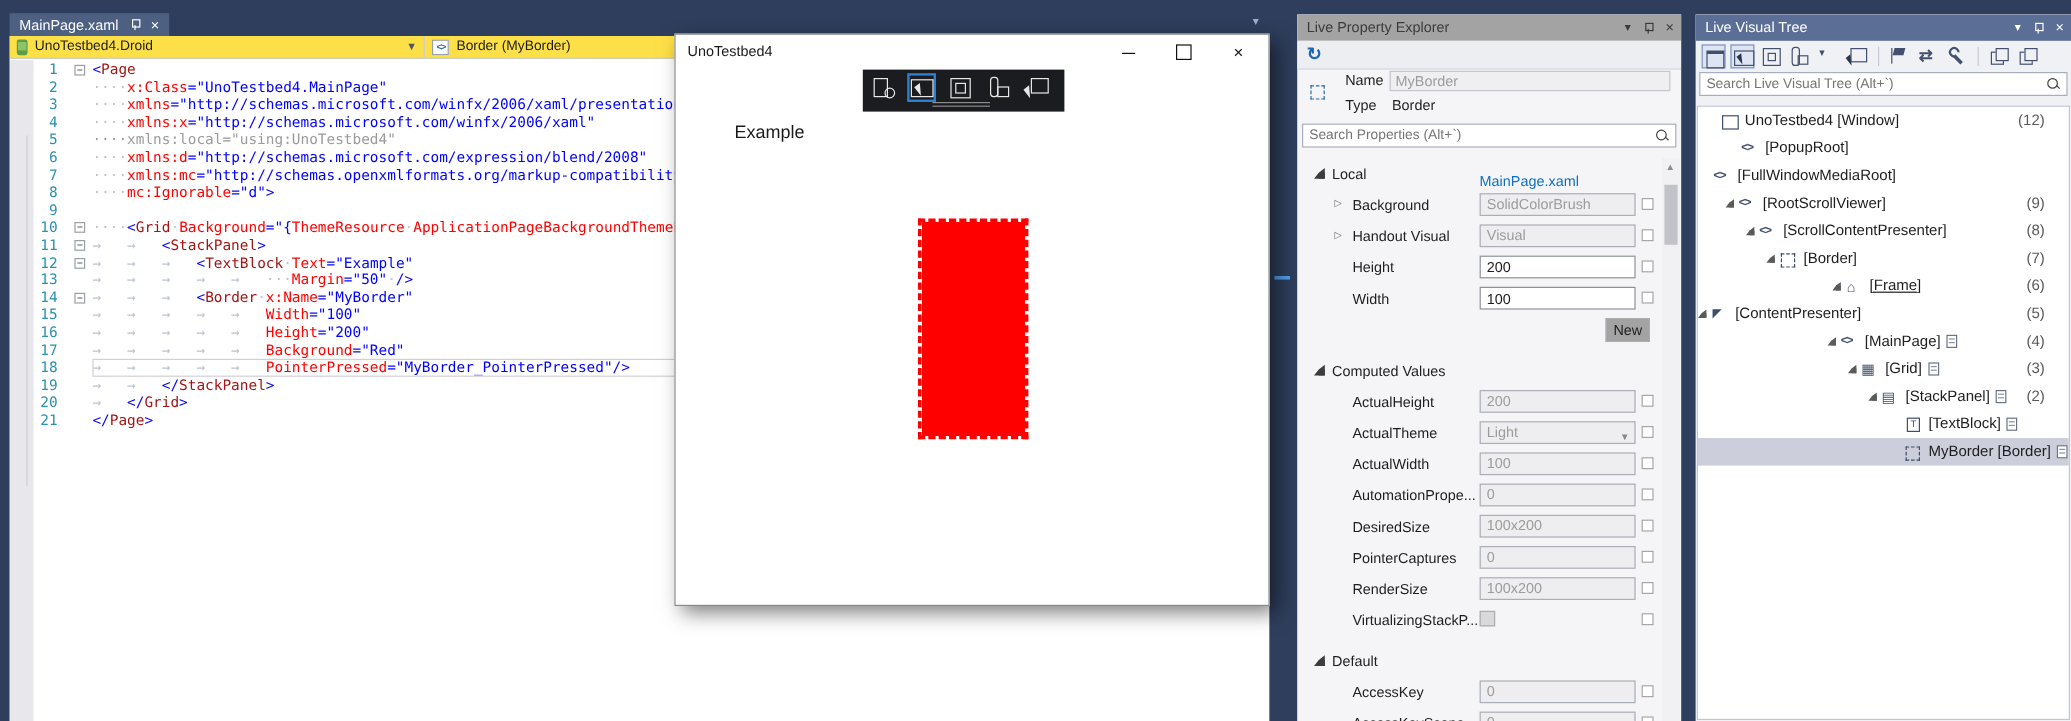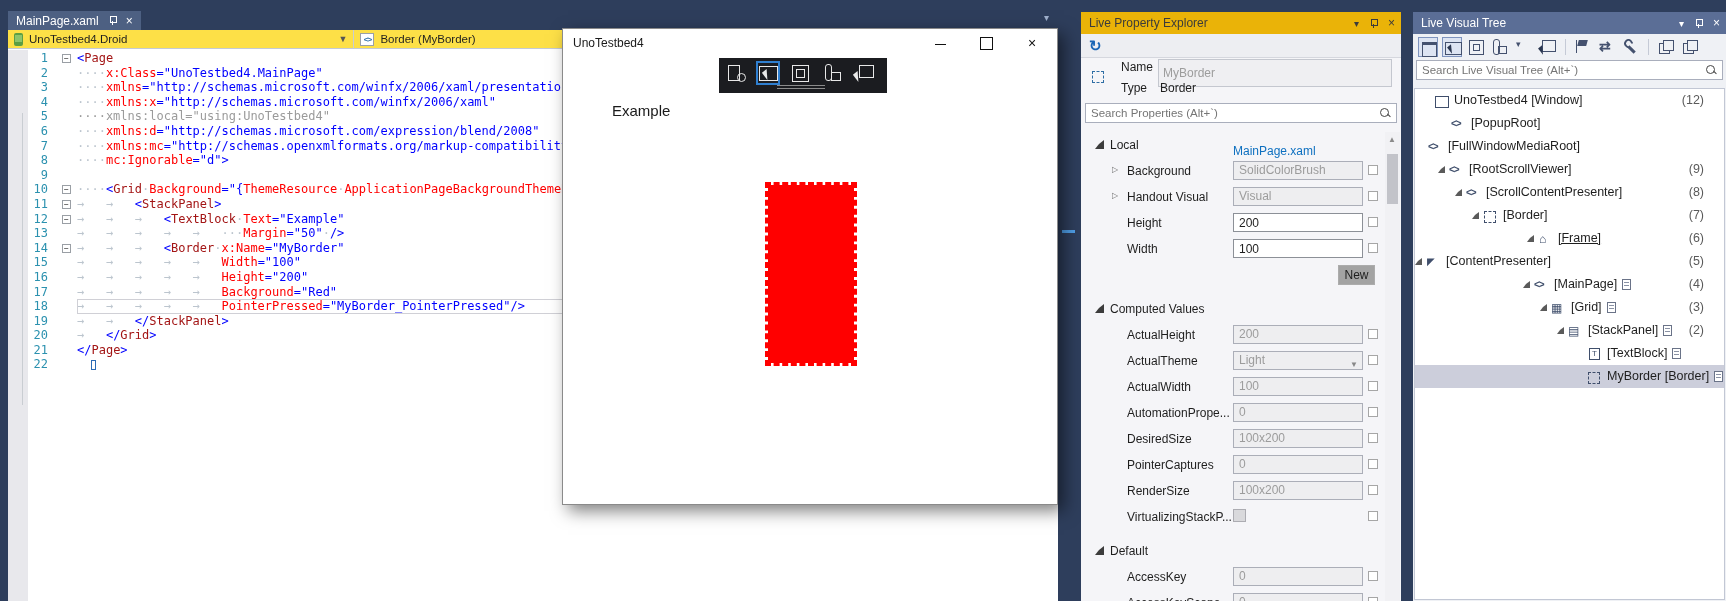--- a/index.html
+++ b/index.html
@@ -68,28 +68,28 @@
   .ai-track-focused::before { content:""; position:absolute; left:4px; top:2px; width:5px; height:15px; border:1px solid currentColor; border-radius:3px; }
   .ai-track-focused::after { content:""; position:absolute; right:2px; bottom:3px; width:8px; height:7px; border:1px solid currentColor; }
   .ai-preview-selection::before { content:""; position:absolute; right:1px; top:3px; width:13px; height:11px; border:1px solid currentColor; }
   .aw-example { position:absolute; left:49px; top:73px; font-size:15px; color:#1A1A1A; }
   .red-rect { position:absolute; left:202px; top:153px; width:92px; height:184px;
     border:3px dashed #FF0000; background:#FF0000; background-clip:padding-box; }
 
   
   .lpe { position:absolute; left:1081px; top:12px; width:320px; height:589px; background:#F5F5F8; font-size:12px; overflow:hidden; }
   .panel-title { height:22px; display:flex; align-items:center; padding:0 6px 0 8px; font-size:12px; }
-  .lpe .panel-title { background:#eab308; color:#3B3B3B; }
+  .lpe .panel-title { background:#a3a3a3; color:#3B3B3B; }
   .pt-icons { margin-left:auto; display:flex; align-items:center; gap:10px; font-size:10px; }
   .lpe-toolbar { height:24px; background:#EDEEF2; border-bottom:1px solid #D5D7DE; display:flex; align-items:center; padding:0 8px; }
   .refresh { color:#1B66B5; font-size:15px; font-weight:bold; line-height:1; }
   .lpe-id { position:relative; height:42px; }
   .borderico { position:absolute; left:11px; top:13px; width:12px; height:12px; border:1px dashed #2D6DA4; }
   .lpe-id .lbl { position:absolute; left:40px; color:#1E1E1E; }
-  .name-input { position:absolute; left:77px; top:1px; width:234px; height:28px; background:#EFEFF2;
+  .name-input { position:absolute; left:77px; top:1px; width:234px; height:17px; background:#EFEFF2;
     border:1px solid #C4C7CF; color:#9C9C9C; font-size:12px; padding:0 4px; font-family:"Liberation Sans",sans-serif; }
   .search-row { position:relative; margin:3px 4px 0 4px; height:20px; }
   .search-input { width:100%; height:20px; border:1px solid #A9AEBC; background:#fff; font-size:11.5px;
     color:#767676; padding:0 22px 0 5px; font-family:"Liberation Sans",sans-serif; }
   .mag { position:absolute; right:6px; top:4px; width:12px; height:12px; }
   .mag::before { content:""; position:absolute; left:1px; top:1px; width:7px; height:7px; border:1px solid #444; border-radius:50%; }
   .mag::after { content:""; position:absolute; left:8px; top:8px; width:4px; height:1px; background:#444; transform:rotate(45deg); }
   .lpe-grid { position:absolute; left:0; top:120px; width:303px; bottom:0; overflow:hidden; }
   .prow { position:relative; height:26px; }
   .sec-hdr { padding-left:14px; line-height:26px; color:#1E1E1E; }
@@ -197,21 +197,20 @@
         <div class="code-line"><span class="ln">12</span><span class="fold"><span class="fold-box">−</span></span><span class="src"><span class="tk-w">→   →   →   </span><span class="tk-v">&lt;</span><span class="tk-e">TextBlock</span><span class="tk-w">·</span><span class="tk-a">Text</span><span class="tk-v">="Example"</span></span></div>
         <div class="code-line"><span class="ln">13</span><span class="fold"></span><span class="src"><span class="tk-w">→   →   →   →   →   ···</span><span class="tk-a">Margin</span><span class="tk-v">="50"</span><span class="tk-w">·</span><span class="tk-v">/&gt;</span></span></div>
         <div class="code-line"><span class="ln">14</span><span class="fold"><span class="fold-box">−</span></span><span class="src"><span class="tk-w">→   →   →   </span><span class="tk-v">&lt;</span><span class="tk-e">Border</span><span class="tk-w">·</span><span class="tk-a">x:Name</span><span class="tk-v">="MyBorder"</span></span></div>
         <div class="code-line"><span class="ln">15</span><span class="fold"></span><span class="src"><span class="tk-w">→   →   →   →   →   </span><span class="tk-a">Width</span><span class="tk-v">="100"</span></span></div>
         <div class="code-line"><span class="ln">16</span><span class="fold"></span><span class="src"><span class="tk-w">→   →   →   →   →   </span><span class="tk-a">Height</span><span class="tk-v">="200"</span></span></div>
         <div class="code-line"><span class="ln">17</span><span class="fold"></span><span class="src"><span class="tk-w">→   →   →   →   →   </span><span class="tk-a">Background</span><span class="tk-v">="Red"</span></span></div>
         <div class="code-line cur-line"><span class="ln">18</span><span class="fold"></span><span class="src"><span class="tk-w">→   →   →   →   →   </span><span class="tk-a">PointerPressed</span><span class="tk-v">="MyBorder_PointerPressed"/&gt;</span></span></div>
         <div class="code-line"><span class="ln">19</span><span class="fold"></span><span class="src"><span class="tk-w">→   →   </span><span class="tk-v">&lt;/</span><span class="tk-e">StackPanel</span><span class="tk-v">&gt;</span></span></div>
         <div class="code-line"><span class="ln">20</span><span class="fold"></span><span class="src"><span class="tk-w">→   </span><span class="tk-v">&lt;/</span><span class="tk-e">Grid</span><span class="tk-v">&gt;</span></span></div>
         <div class="code-line"><span class="ln">21</span><span class="fold"></span><span class="src"><span class="tk-v">&lt;/</span><span class="tk-e">Page</span><span class="tk-v">&gt;</span></span></div>
-        <div class="code-line"><span class="ln">22</span><span class="fold"></span><span class="src"><span class="tk-w">  </span><span class="cursor-box"></span></span></div>
       </div>
   </div>
 
   <div class="scroll-band">
     <div class="scroll-mark"></div>
   </div>
 
   <div class="app-window">
     <span class="aw-title">UnoTestbed4</span>
     <span class="aw-btn aw-min"></span>

